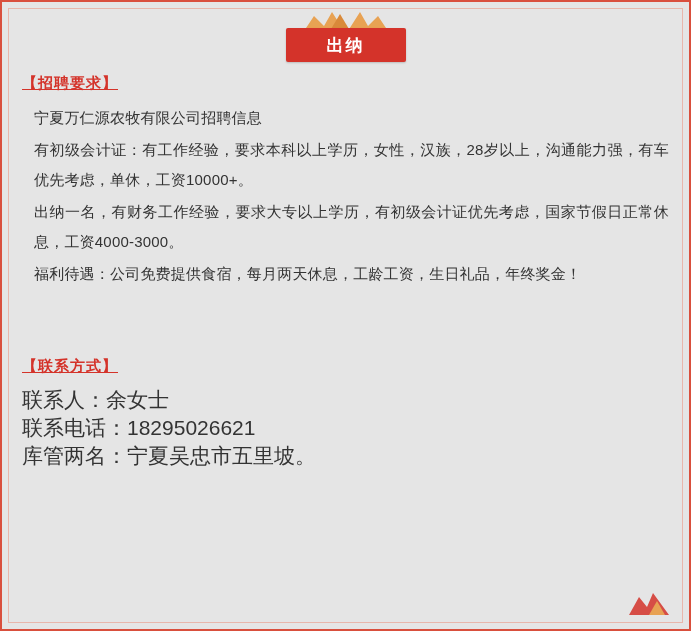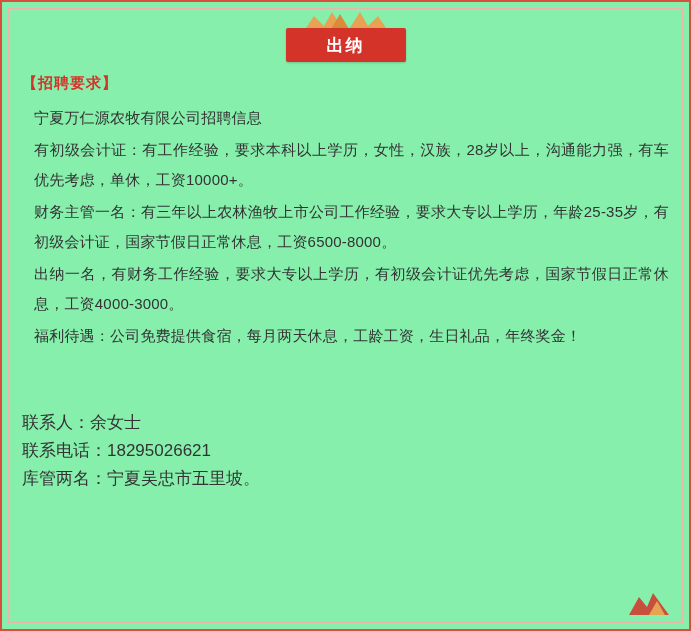--- a/index.html
+++ b/index.html
@@ -10,21 +10,21 @@
     width: 691px;
     height: 631px;
     background: #ffffff;
     font-family: "Liberation Sans", sans-serif;
   }
   .page {
     position: relative;
     width: 691px;
     height: 631px;
     box-sizing: border-box;
-    background: #86efac;
+    background: #e5e5e5;
     border: 2px solid #d94f3d;
     overflow: hidden;
   }
   .inner-frame {
     position: absolute;
     left: 6px;
     top: 6px;
     right: 6px;
     bottom: 6px;
     border: 1px solid #e8b6ab;
@@ -82,35 +82,36 @@
     right: 20px;
     top: 62px;
     bottom: 16px;
   }
   .section-heading {
     color: #d4332a;
     font-size: 15px;
     font-weight: bold;
     margin: 10px 0 10px 0;
     letter-spacing: 1px;
+    text-decoration: underline;
   }
   .para {
     color: #333333;
     font-size: 15px;
     line-height: 30px;
     margin: 0 0 2px 12px;
     text-align: justify;
     letter-spacing: 0.2px;
   }
   .gap {
     height: 56px;
   }
   .contact-line {
     color: #333333;
-    font-size: 17px;
+    font-size: 21px;
     line-height: 28px;
     margin: 0;
   }
   
   .corner-mark {
     position: absolute;
     right: 18px;
     bottom: 14px;
     width: 44px;
     height: 26px;
@@ -133,26 +134,26 @@
         <span class="banner-title">出纳</span>
       </div>
     </div>
   </div>
 
   <div class="content">
     <div class="section-heading">【招聘要求】</div>
 
     <p class="para">宁夏万仁源农牧有限公司招聘信息</p>
     <p class="para">有初级会计证：有工作经验，要求本科以上学历，女性，汉族，28岁以上，沟通能力强，有车优先考虑，单休，工资10000+。</p>
-    <p class="para">财务主管一名：有三年以上农林渔牧上市公司工作经验，要求大专以上学历，年龄25-35岁，有初级会计证，国家节假日正常休息，工资6500-8000。</p>
     <p class="para">出纳一名，有财务工作经验，要求大专以上学历，有初级会计证优先考虑，国家节假日正常休息，工资4000-3000。</p>
     <p class="para">福利待遇：公司免费提供食宿，每月两天休息，工龄工资，生日礼品，年终奖金！</p>
 
     <div class="gap"></div>
 
+    <div class="section-heading">【联系方式】</div>
     <p class="contact-line">联系人：余女士</p>
     <p class="contact-line">联系电话：18295026621</p>
     <p class="contact-line">库管两名：宁夏吴忠市五里坡。</p>
   </div>
 
   <svg class="corner-mark" viewBox="0 0 44 26">
     <path d="M2 26 L12 8 L20 18 L26 4 L42 26 Z" fill="#d4332a" opacity="0.85"></path>
     <path d="M22 26 L30 12 L38 26 Z" fill="#e8a253"></path>
   </svg>
 </div>

